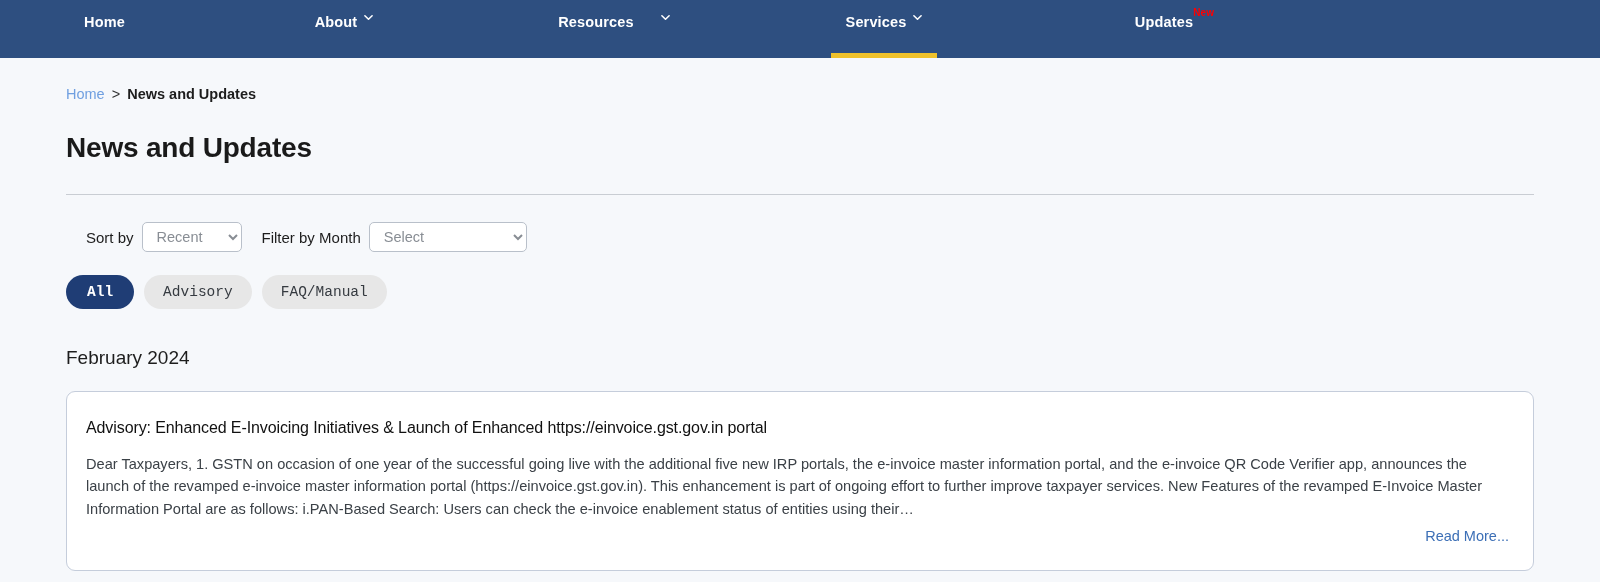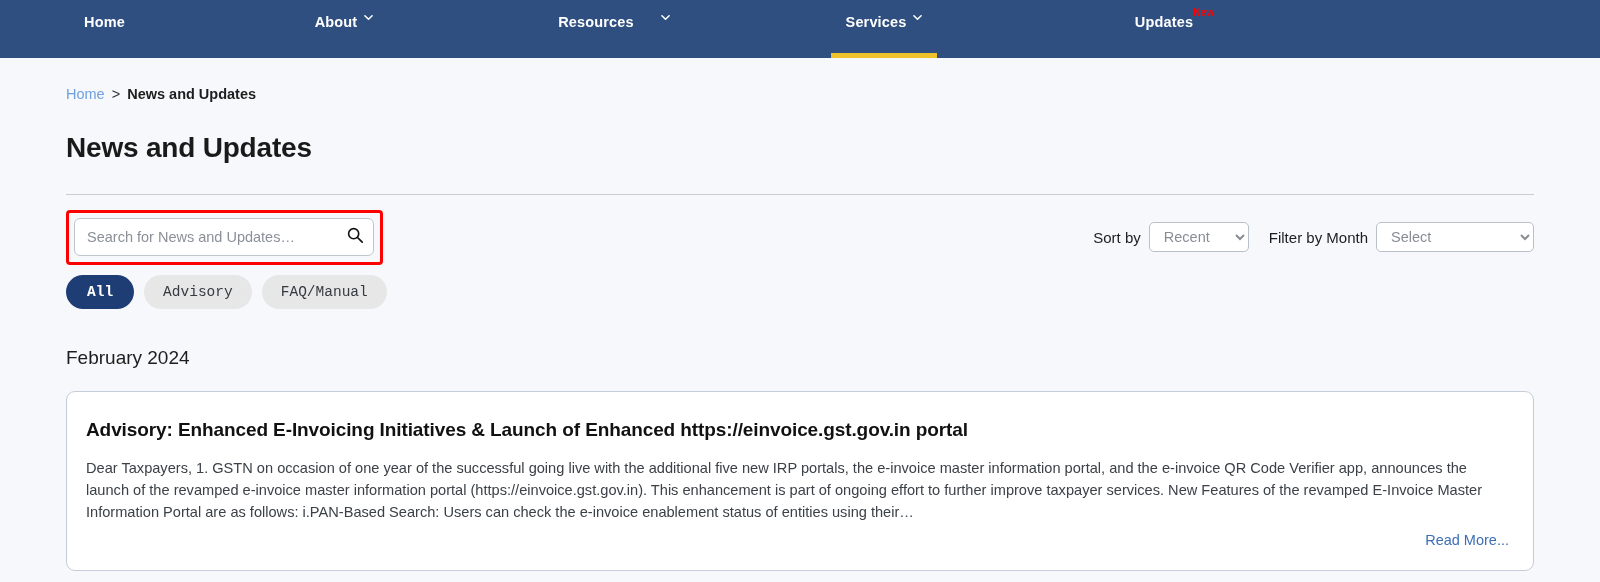--- a/index.html
+++ b/index.html
@@ -231,22 +231,22 @@
 
   .news-card {
     margin-top: 22px;
     background: #ffffff;
     border: 1px solid #c5cddb;
     border-radius: 9px;
     padding: 26px 24px 20px 19px;
     min-height: 180px;
   }
   .news-title {
-    font-size: 19px;
-    font-weight: bold;
+    font-size: 16px;
+    font-weight: normal;
     color: #111111;
     letter-spacing: -0.1px;
     line-height: 1.25;
   }
   .news-body {
     margin-top: 15px;
     font-size: 14.6px;
     line-height: 1.53;
     color: #3b4147;
     text-align: left;
@@ -315,33 +315,20 @@
     <span class="crumb-sep">&gt;</span>
     <span class="crumb-current">News and Updates</span>
   </div>
 
   <h1 class="page-title">News and Updates</h1>
 
   <div class="divider"></div>
 
   <div class="toolbar">
 
-    <div class="search-highlight">
-      <div class="search-wrap">
-        <input class="search-input" type="text" placeholder="Search for News and Updates…" style="">
-        <button class="search-icon-btn">
-          <span>
-            <svg width="18" height="18" viewBox="0 0 20 20">
-              <circle cx="8.5" cy="8.5" r="5.6" fill="none" stroke="#111" stroke-width="1.8"></circle>
-              <line x1="12.8" y1="12.8" x2="18" y2="18" stroke="#111" stroke-width="1.9" stroke-linecap="round"></line>
-            </svg>
-          </span>
-        </button>
-      </div>
-    </div>
 
     <div class="filters">
       <span class="flabel">Sort by</span>
       <select class="select-box select-sort">
         <option>Recent</option>
       </select>
 
       <span class="flabel second">Filter by Month</span>
       <select class="select-box select-month">
         <option>Select</option>

